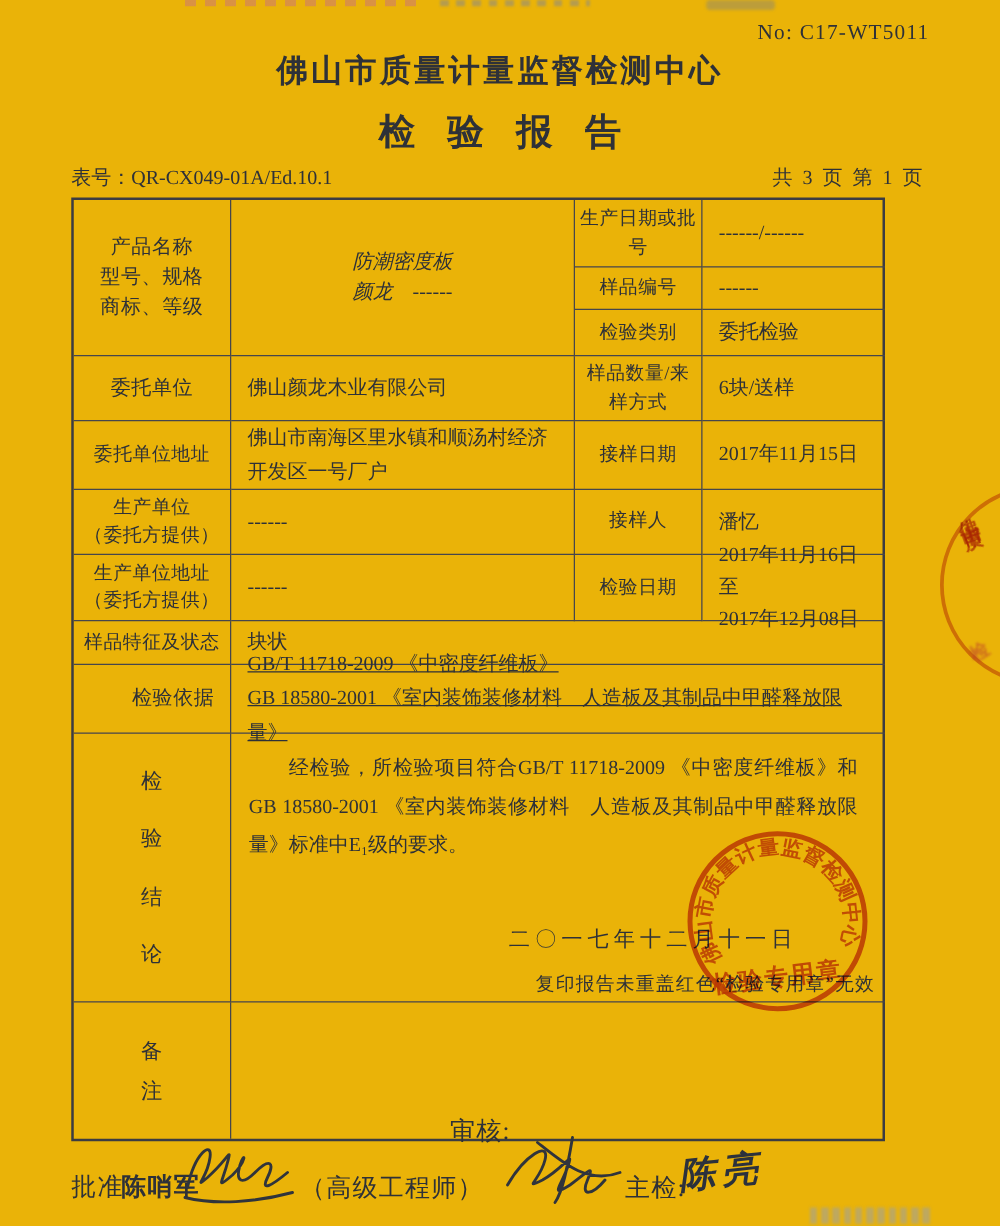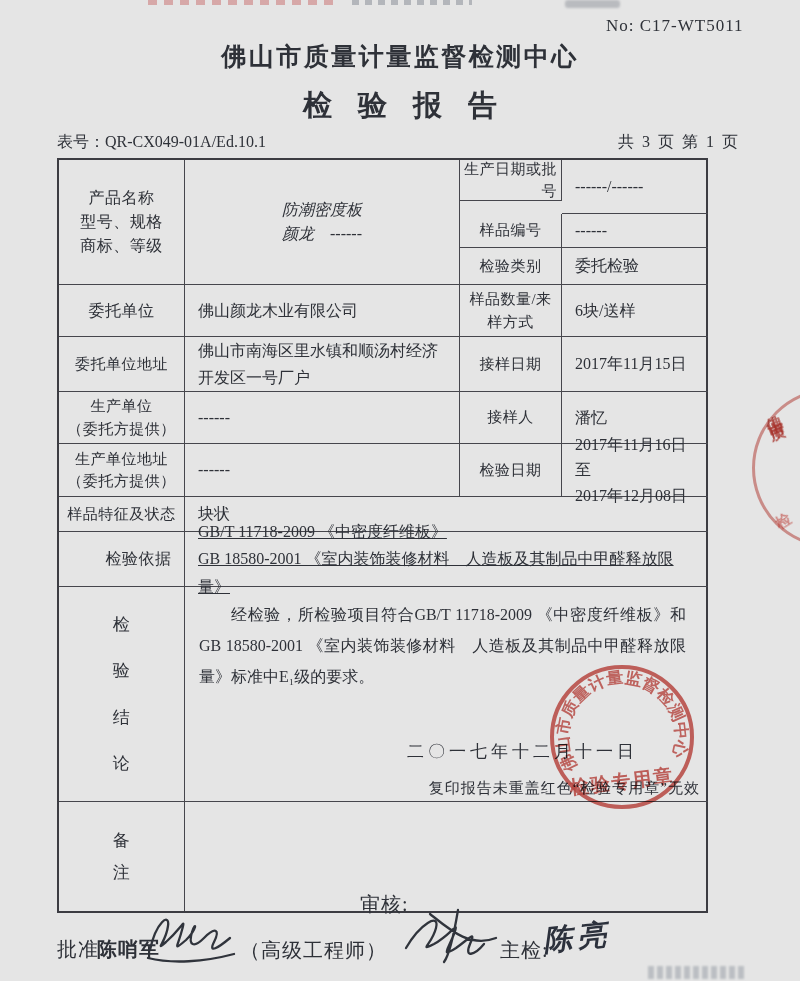--- a/index.html
+++ b/index.html
@@ -1,18 +1,18 @@
 <!DOCTYPE html>
 <html><head>
 <meta charset="utf-8">
 <style>
   html,body{margin:0;padding:0;}
   .page{
     position:relative;width:800px;height:981px;overflow:hidden;
-    background:#e5e5e5;
+    background:#eab308;
     font-family:"Liberation Serif","DejaVu Serif",serif;
     color:#2e3138;
   }
   
   .artifact{position:absolute;pointer-events:none;}
   .art-red{left:148px;top:0;width:186px;height:5px;
     background:repeating-linear-gradient(90deg,rgba(203,118,118,.55) 0 9px,transparent 9px 16px);
     filter:blur(.6px);}
   .art-gray1{left:352px;top:0;width:120px;height:5px;
     background:repeating-linear-gradient(90deg,rgba(130,135,145,.5) 0 7px,transparent 7px 13px);
@@ -88,21 +88,21 @@
 
     <div class="cell br bb lbl" style="left:0;top:0;width:126px;height:125px;">
       <span>产品名称</span>
       <span>型号、规格</span>
       <span>商标、等级</span>
     </div>
     <div class="cell br bb" style="left:126px;top:0;width:275px;height:125px;font-style:italic;">
       <span>防潮密度板</span>
       <span>颜龙　------</span>
     </div>
-    <div class="cell br bb small lbl" style="left:401px;top:0;width:102px;height:41px;padding:0 4px;text-align:right;">生产日期或批号</div>
+    <div class="cell br bb small lbl" style="left:401px;top:0;width:102px;height:54px;padding:0 4px;">生产日期或批号</div>
     <div class="cell bb left" style="left:503px;top:0;width:146px;height:54px;">------/------</div>
     <div class="cell br bb small lbl" style="left:401px;top:54px;width:102px;height:34px;">样品编号</div>
     <div class="cell bb left" style="left:503px;top:54px;width:146px;height:34px;">------</div>
     <div class="cell br bb small lbl" style="left:401px;top:88px;width:102px;height:37px;">检验类别</div>
     <div class="cell bb left" style="left:503px;top:88px;width:146px;height:37px;">委托检验</div>
 
     <div class="cell br bb lbl" style="left:0;top:125px;width:126px;height:52px;">委托单位</div>
     <div class="cell br bb left" style="left:126px;top:125px;width:275px;height:52px;">佛山颜龙木业有限公司</div>
     <div class="cell br bb small lbl" style="left:401px;top:125px;width:102px;height:52px;padding:0 4px;">样品数量/来样方式</div>
     <div class="cell bb left" style="left:503px;top:125px;width:146px;height:52px;">6块/送样</div>

